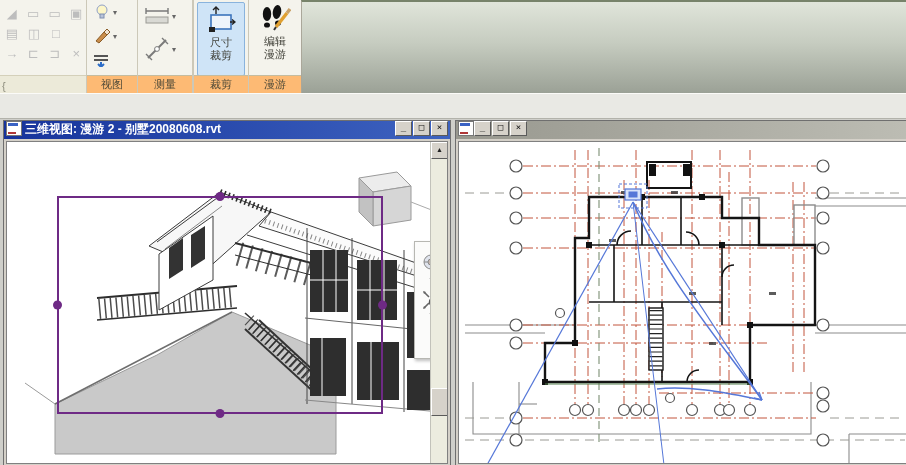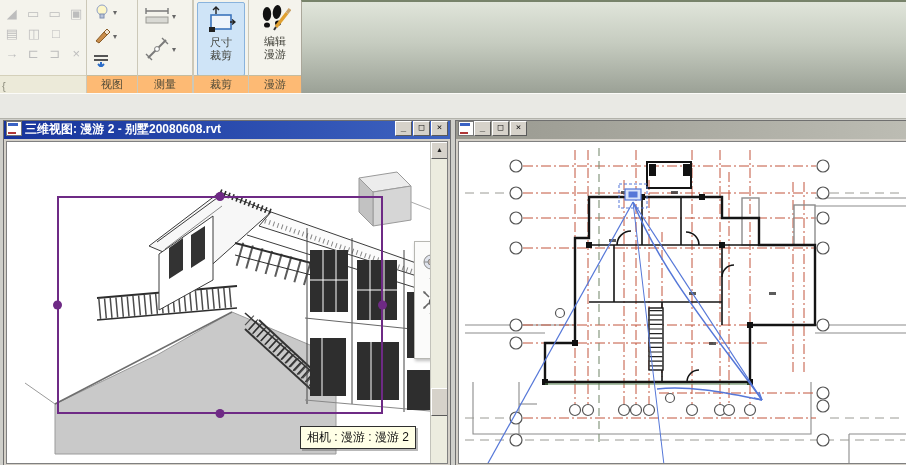--- a/index.html
+++ b/index.html
@@ -303,21 +303,20 @@
         </svg>
         <span class="nav-dd">▾</span>
         <span class="nav-pan">◱</span>
       </div>
 
       <div class="vscroll">
         <span class="sbtn" style="top:0">▲</span>
         <span class="sthumb"></span>
       </div>
 
-      <div class="tooltip">相机 : 漫游 : 漫游 2</div>
     </div>
   </div>
 
   <div class="mdi win-right">
     <div class="titlebar tb-inactive">
       <span class="doc-icon">
           <i></i>
           <b></b>
         </span>
       <span class="tb-controls">

